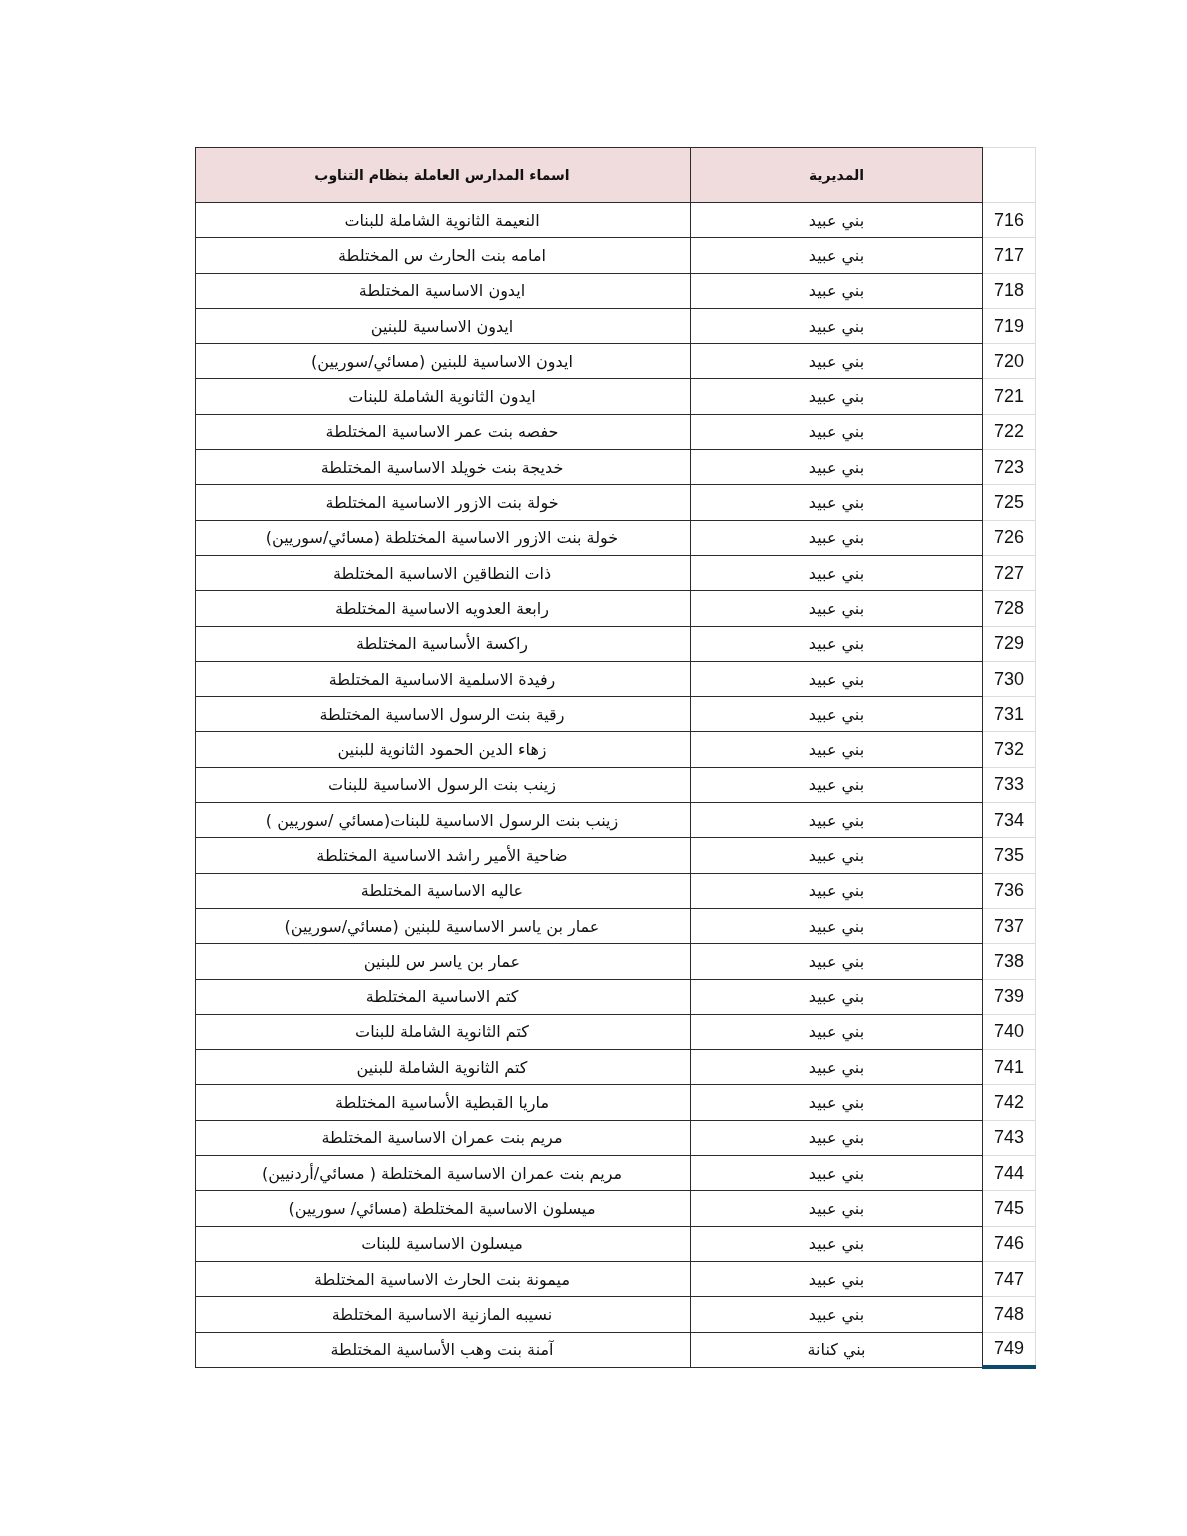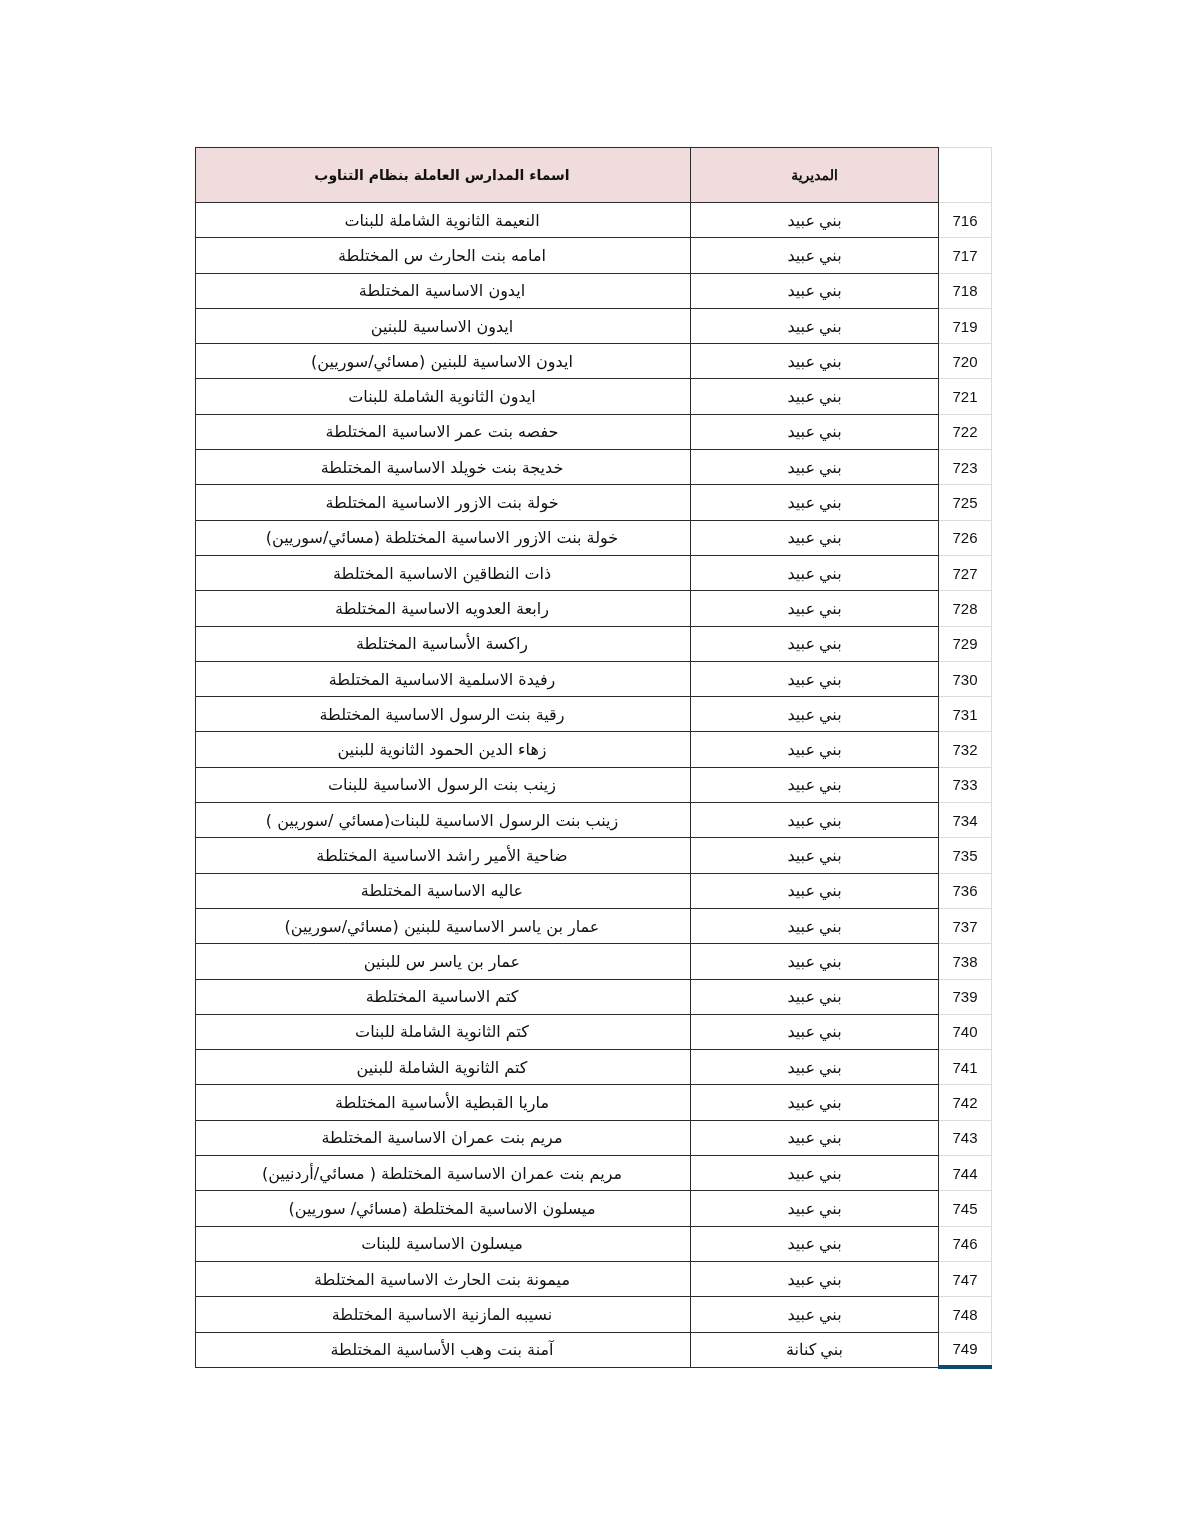--- a/index.html
+++ b/index.html
@@ -4,23 +4,23 @@
 <style>
   html, body { margin: 0; padding: 0; background: #ffffff; }
   body { width: 1187px; height: 1536px; position: relative; overflow: hidden;
          font-family: "DejaVu Sans", "Liberation Sans", sans-serif; color: #111; }
   .page { position: absolute; left: 0; top: 0; width: 1187px; height: 1536px; }
   table.sheet { position: absolute; left: 195px; top: 103px; border-collapse: collapse;
                 table-layout: fixed; direction: ltr; margin-top: 44px; }
   table.sheet td { padding: 0; height: 35.3px; box-sizing: border-box; white-space: nowrap; overflow: hidden; }
   td.name { width: 495px; border: 1.5px solid #2b2b2b; text-align: center; direction: rtl;
             font-size: 16px; padding-right: 6px !important; padding-left: 4px !important; }
-  td.dir { width: 248px; border: 1.5px solid #2b2b2b; text-align: center; direction: rtl; font-size: 16px; font-family: Liberation Serif, serif; }
+  td.dir { width: 292px; border: 1.5px solid #2b2b2b; text-align: center; direction: rtl; font-size: 16px; }
   td.num { width: 53px; border: 1px solid #dcdcdc; border-left: 1.5px solid #2b2b2b;
-           text-align: center; font-family: "Liberation Sans", sans-serif; font-size: 15px; }
+           text-align: center; font-family: "Liberation Sans", sans-serif; font-size: 18px; }
   tr.head td { height: 55px; }
   tr.head td.name, tr.head td.dir { background: #f0dcdc; text-align: center; font-weight: bold; font-size: 14px; }
   tr.head td.num { background: #ffffff; border-top: 1px solid #dcdcdc; }
   tr.last td.num { border-bottom: 4px solid #0c4a6e; }
 </style>
 </head>
 <body>
 
 <div class="page">
   <table class="sheet">

